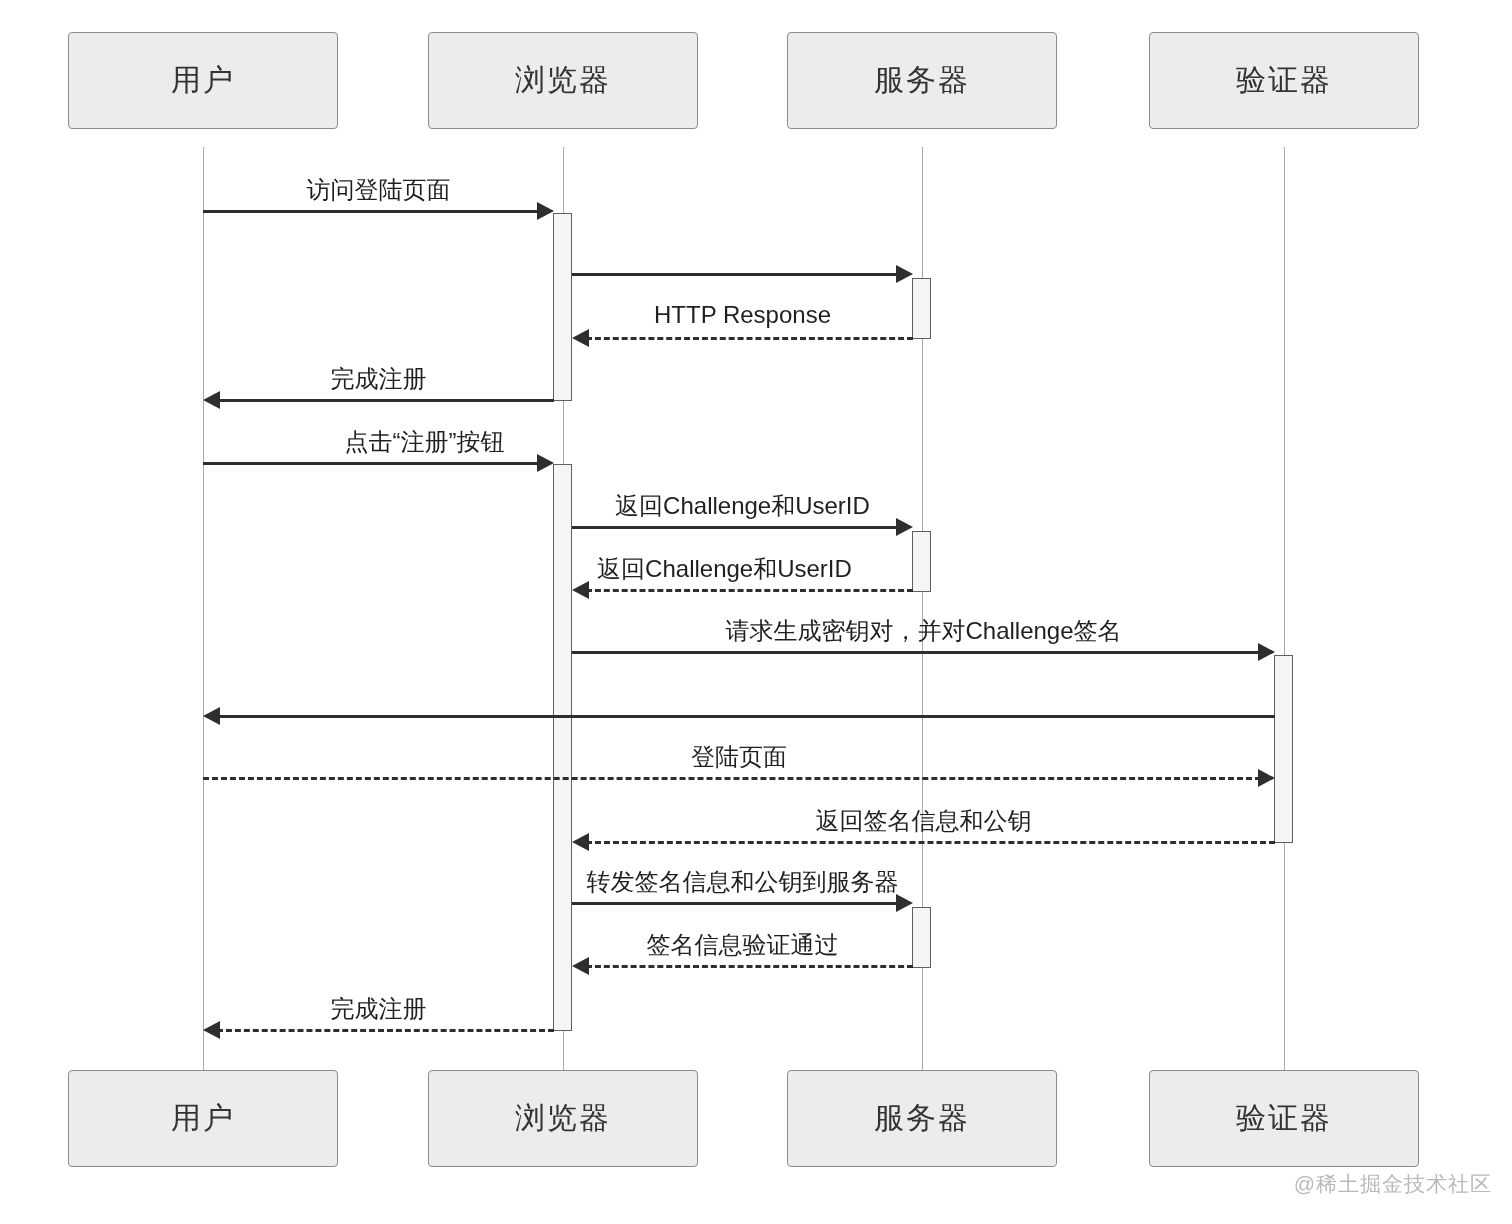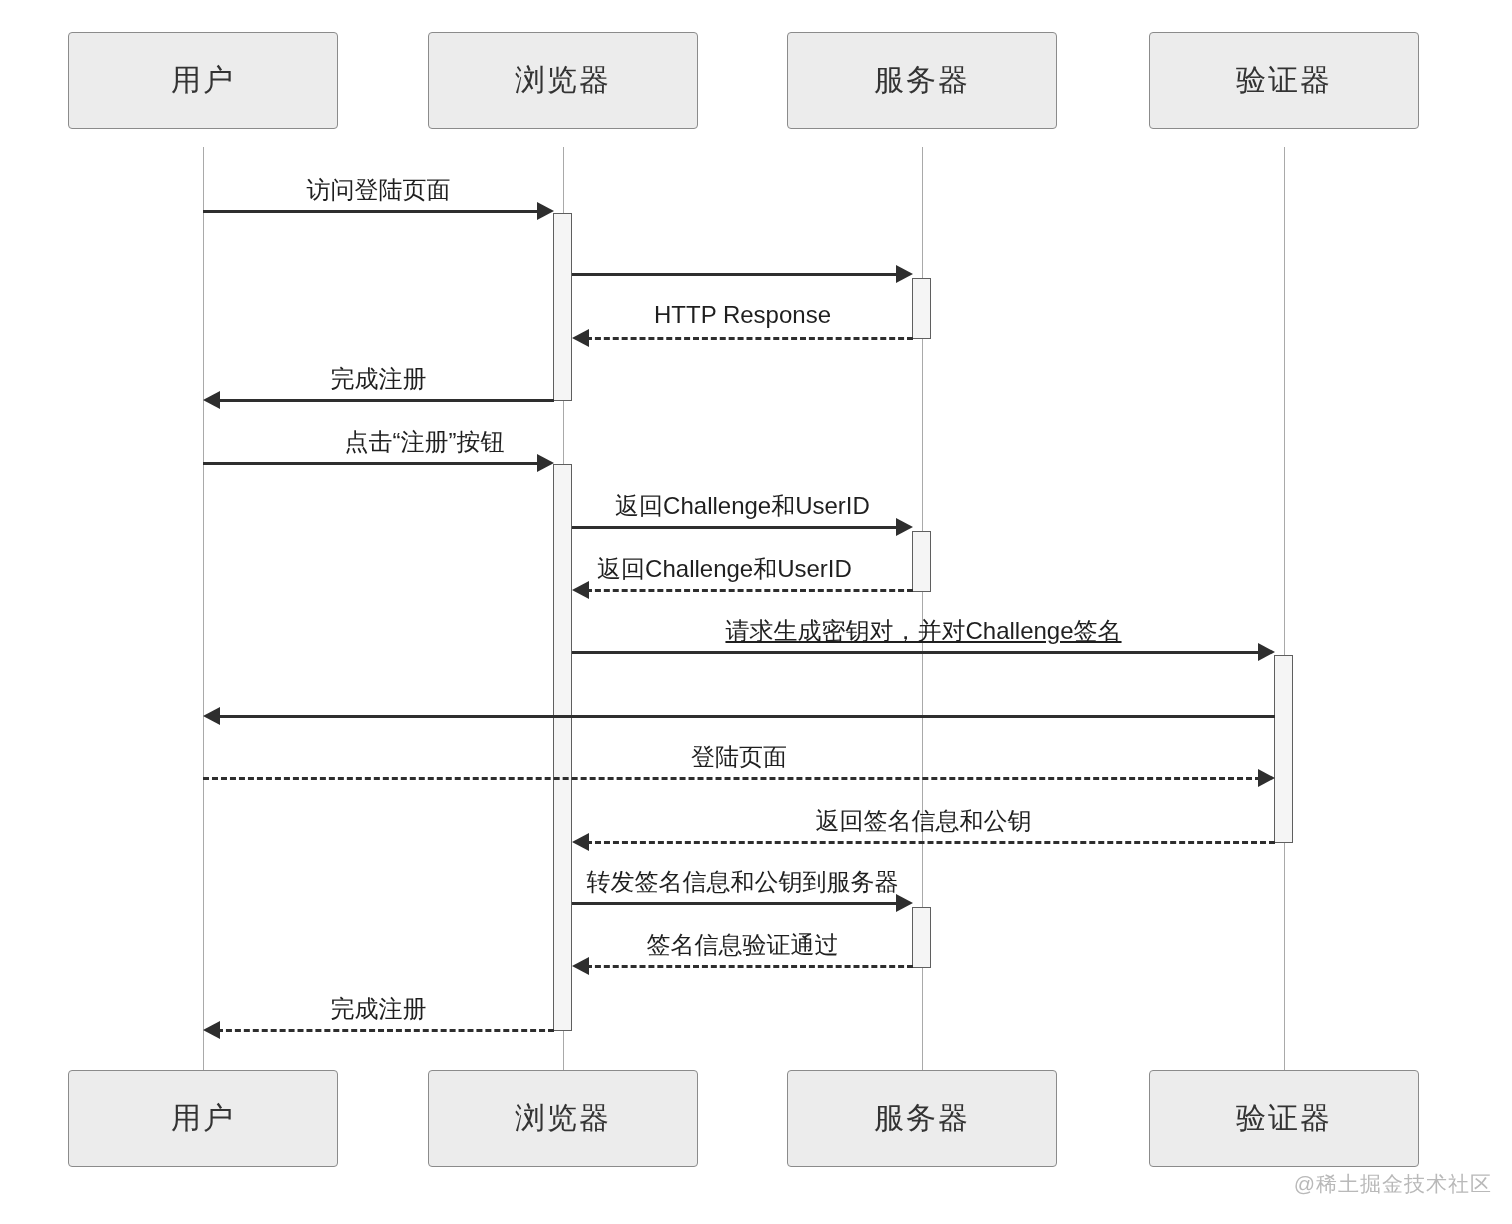--- a/index.html
+++ b/index.html
@@ -111,21 +111,21 @@
     <div class="msg-head right" style="left: 537px; top: 454px;"></div>
     <div class="msg-label" style="left: 221px; width: 351px; top: 426px; margin-left: 28px;">点击“注册”按钮</div>
     <div class="msg-line solid" style="left: 572px; top: 526px; width: 327px;"></div>
     <div class="msg-head right" style="left: 896px; top: 518px;"></div>
     <div class="msg-label" style="left: 572px; width: 341px; top: 490px;">返回Challenge和UserID</div>
     <div class="msg-line dashed" style="left: 586px; top: 589px; width: 327px;"></div>
     <div class="msg-head left" style="left: 572px; top: 581px;"></div>
     <div class="msg-label" style="left: 554px; width: 341px; top: 553px;">返回Challenge和UserID</div>
     <div class="msg-line solid" style="left: 572px; top: 651px; width: 689px;"></div>
     <div class="msg-head right" style="left: 1258px; top: 643px;"></div>
-    <div class="msg-label" style="left: 572px; width: 703px; top: 615px; text-decoration: underline;">请求生成密钥对，并对Challenge签名</div>
+    <div class="msg-label" style="left: 572px; width: 703px; top: 615px;">请求生成密钥对，并对Challenge签名</div>
     <div class="msg-line solid" style="left: 217px; top: 715px; width: 1058px;"></div>
     <div class="msg-head left" style="left: 203px; top: 707px;"></div>
     <div class="msg-line dashed" style="left: 203px; top: 777px; width: 1058px;"></div>
     <div class="msg-head right" style="left: 1258px; top: 769px;"></div>
     <div class="msg-label" style="left: 203px; width: 1072px; top: 741px;">登陆页面</div>
     <div class="msg-line dashed" style="left: 586px; top: 841px; width: 689px;"></div>
     <div class="msg-head left" style="left: 572px; top: 833px;"></div>
     <div class="msg-label" style="left: 572px; width: 703px; top: 805px;">返回签名信息和公钥</div>
     <div class="msg-line solid" style="left: 572px; top: 902px; width: 327px;"></div>
     <div class="msg-head right" style="left: 896px; top: 894px;"></div>

